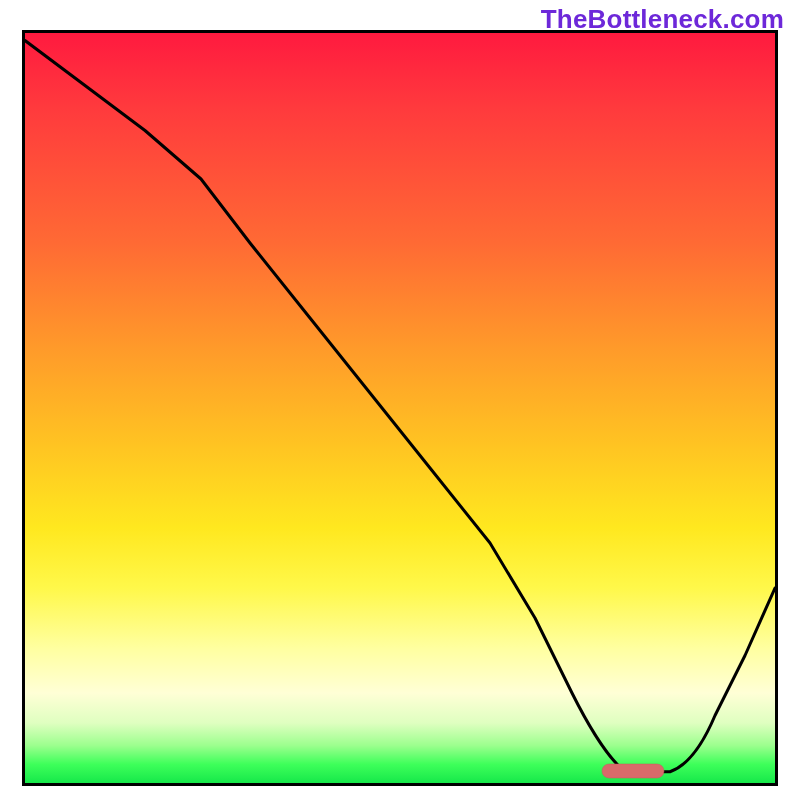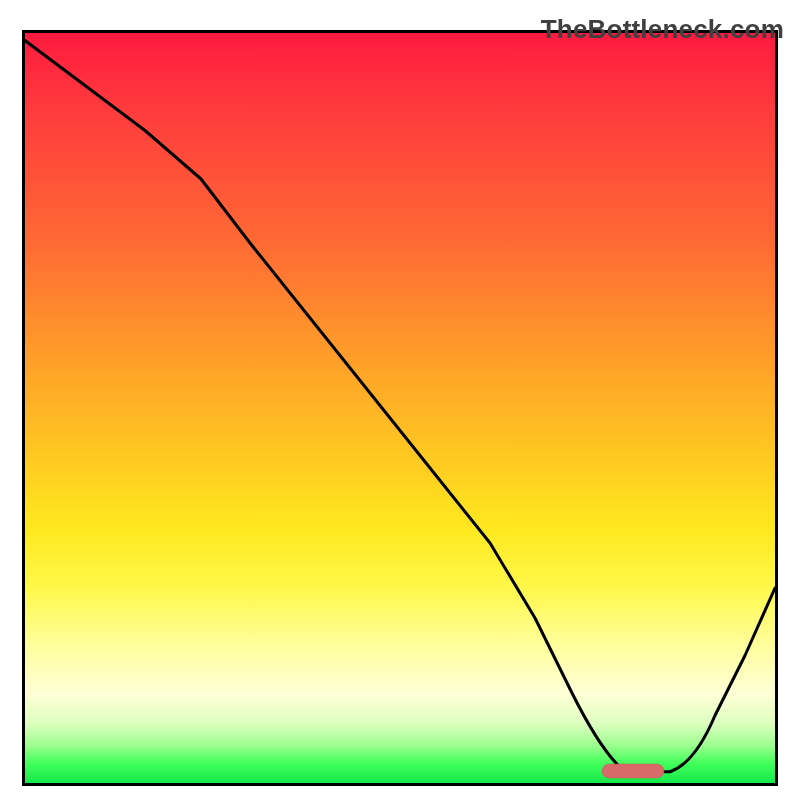--- a/index.html
+++ b/index.html
@@ -11,25 +11,25 @@
     font-family: Arial, Helvetica, sans-serif;
     overflow: hidden;
   }
   .frame {
     position: relative;
     width: 800px;
     height: 800px;
   }
   .watermark {
     position: absolute;
-    top: 14px;
+    top: 4px;
     right: 16px;
     font-size: 26px;
     font-weight: 600;
-    color: #404040;
+    color: #6d28d9;
     letter-spacing: 0.2px;
     z-index: 5;
     user-select: none;
   }
   .plot-area {
     position: absolute;
     left: 22px;
     top: 30px;
     width: 756px;
     height: 756px;

